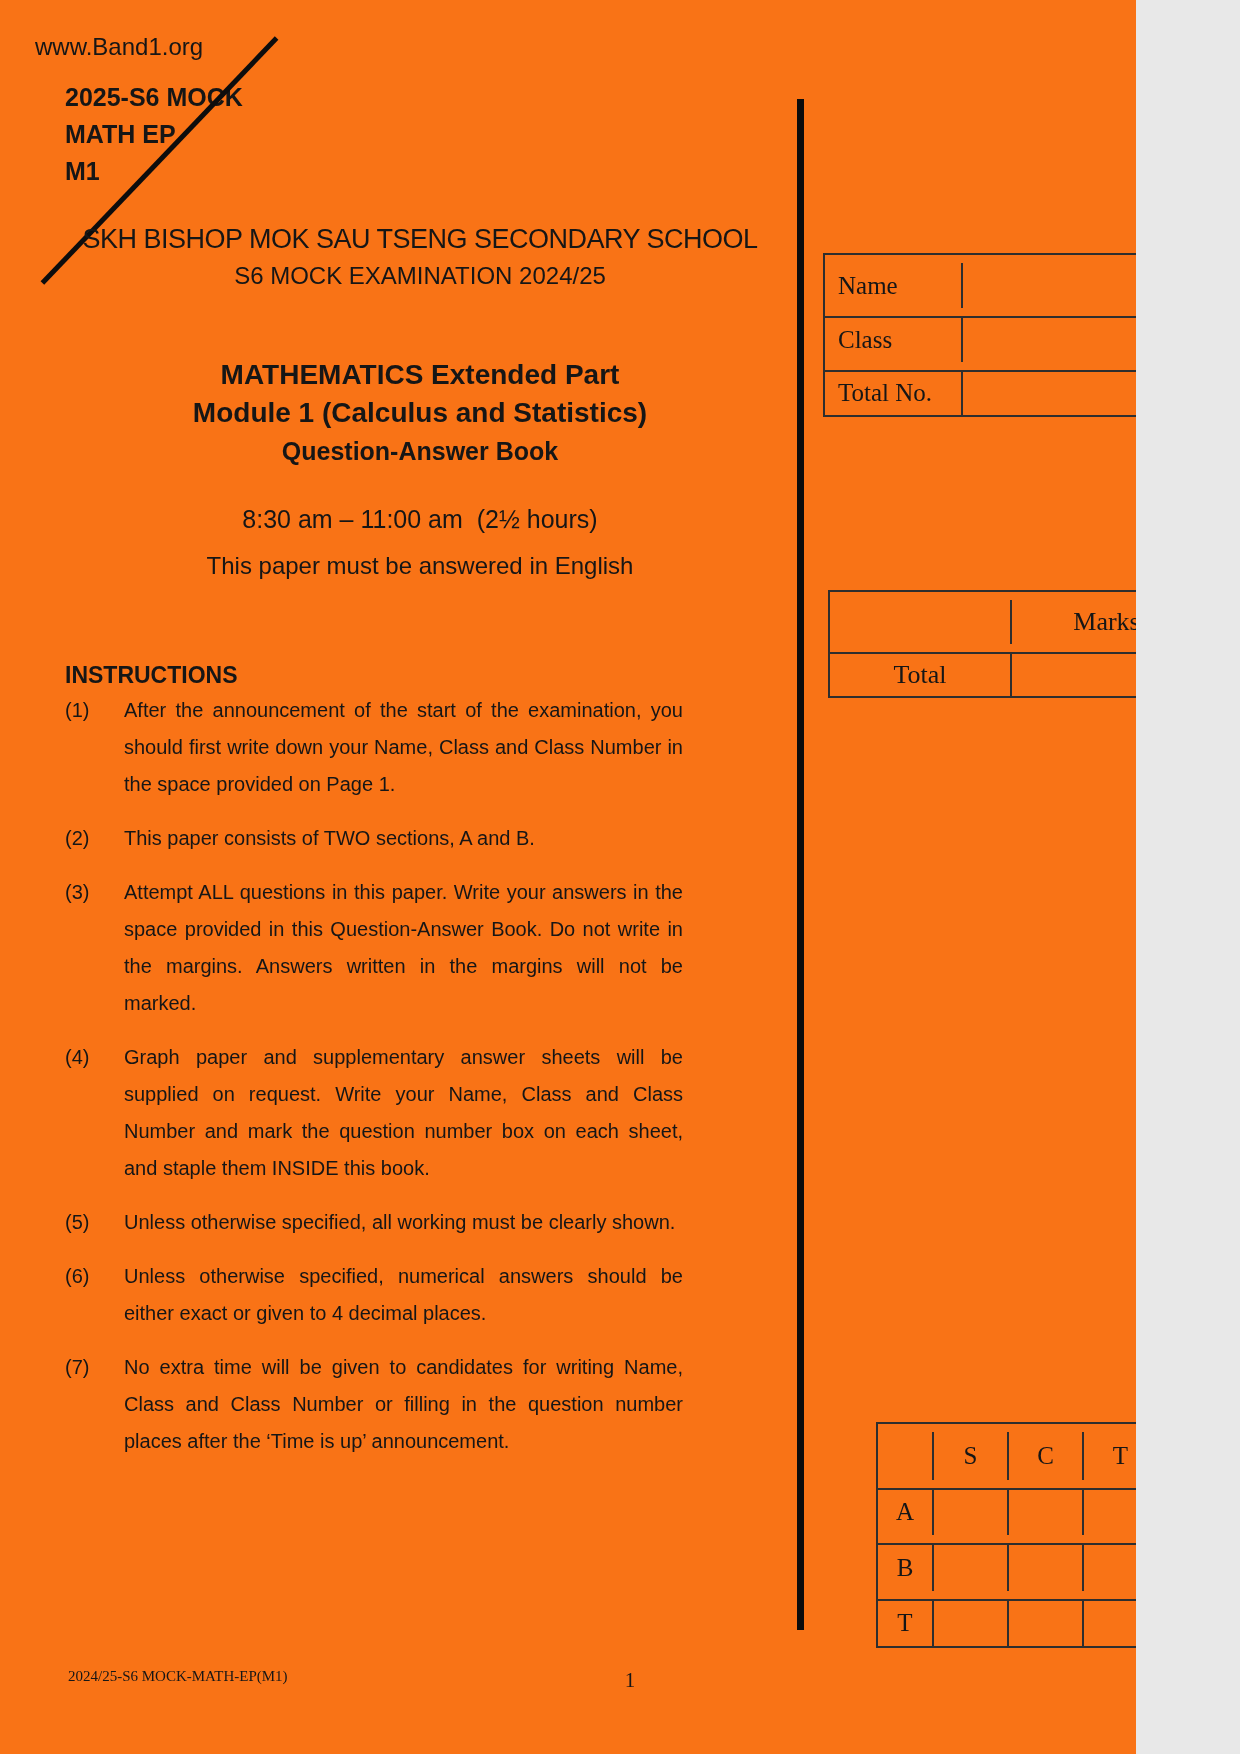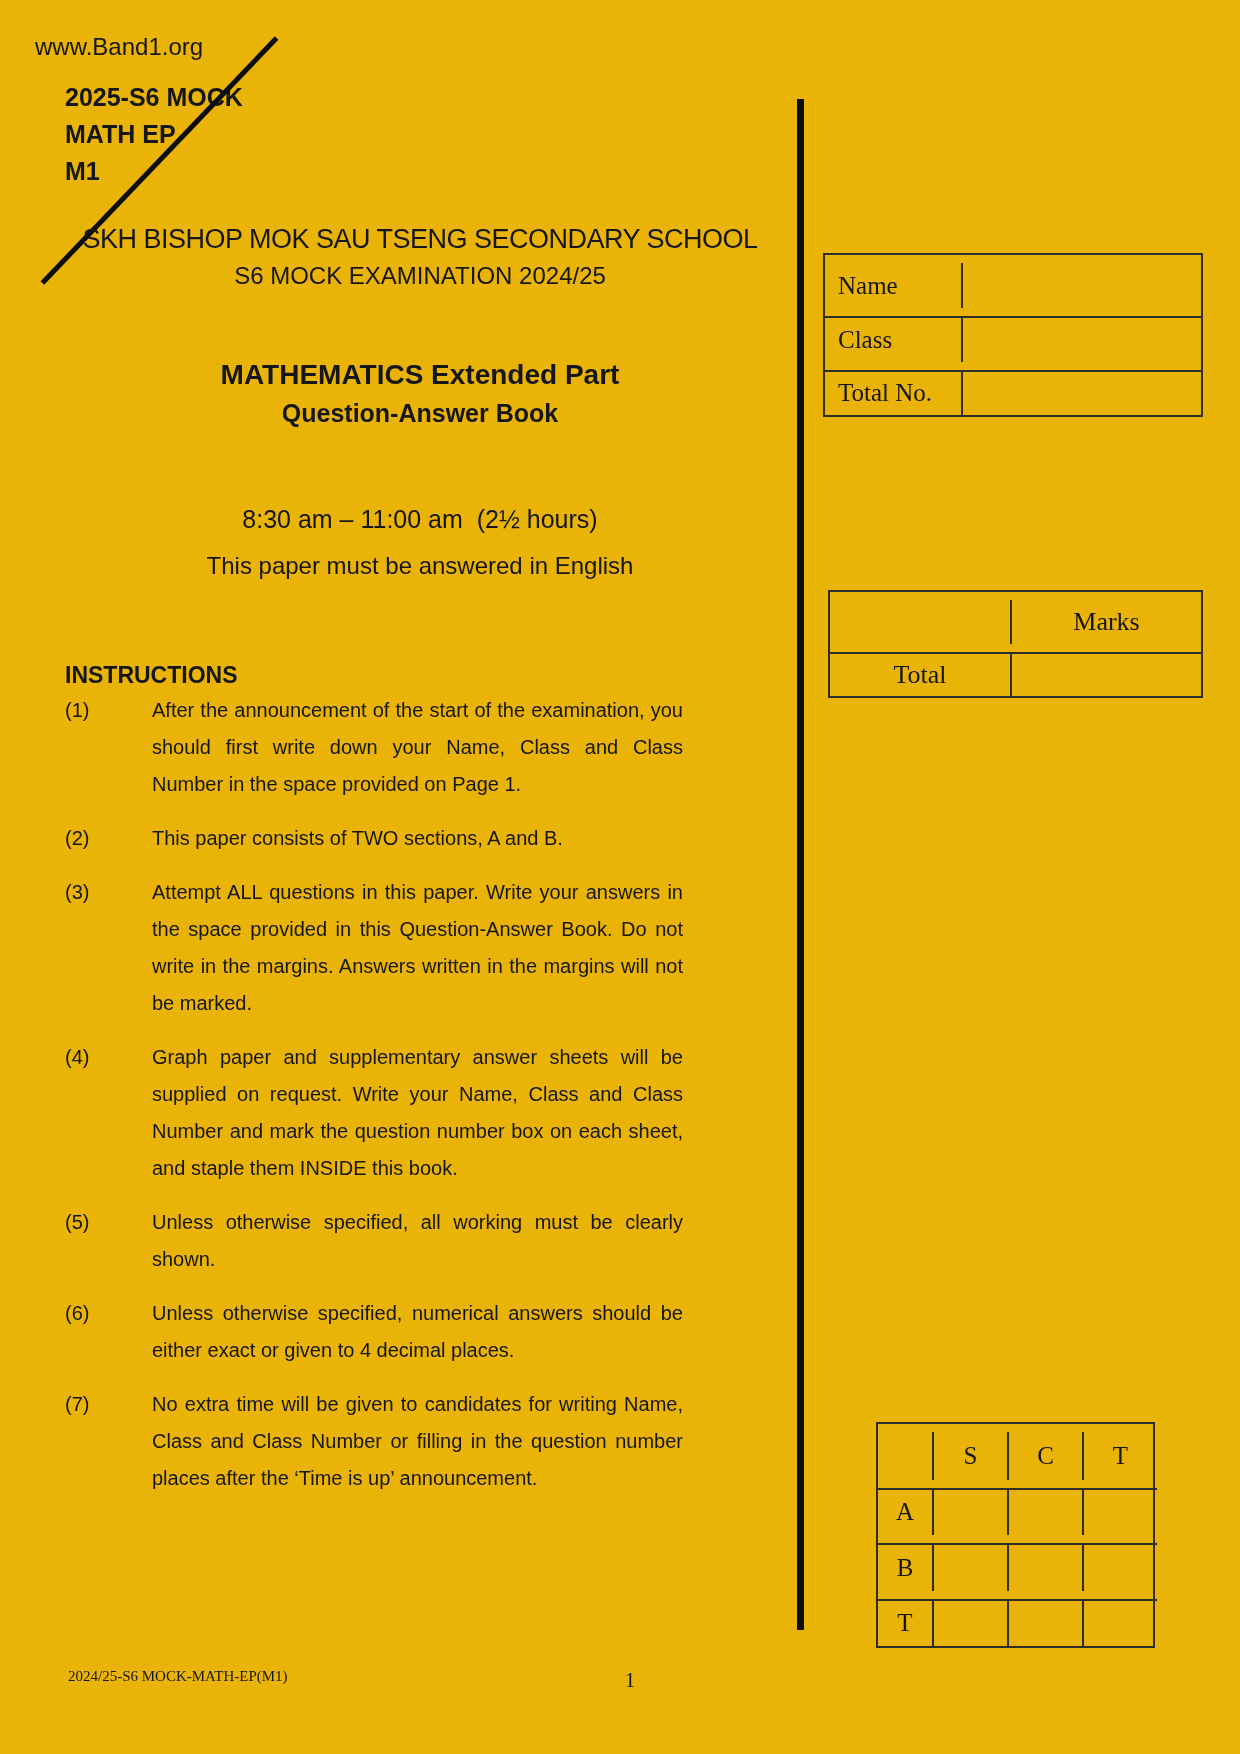--- a/index.html
+++ b/index.html
@@ -1,19 +1,19 @@
 <!DOCTYPE html>
 <html><head>
 <meta charset="utf-8">
 <style>
   html,body{margin:0;padding:0;background:#e8e8e8;}
   .page{
     position:relative;
-    width:1240px;height:1754px;
-    background:#eab308;
+    width:1136px;height:1754px;
+    background:#f97316;
     overflow:hidden;
     font-family:"Liberation Sans",sans-serif;
     color:#161616;
   }
   .abs{position:absolute;}
   
   .watermark{left:35px;top:33px;font-size:24px;}
   .paper-code{left:65px;top:79px;font-size:25px;font-weight:bold;line-height:37px;}
   .strike{
     left:-10px;top:158px;width:339px;height:5px;background:#0d0d0d;
@@ -28,21 +28,21 @@
   .t-mid{font-size:25px;}
   .time{top:505px;font-size:25px;white-space:pre-wrap;}
   .lang{top:552px;font-size:24px;}
   
   .ins-head{left:65px;top:662px;font-size:23px;font-weight:bold;}
   .ins-list{left:65px;top:692px;width:618px;}
   .ins-item{
     display:grid;grid-template-columns:59px 1fr;
     font-size:20px;line-height:37px;margin-bottom:17px;
   }
-  .ins-text{text-align:justify;margin-left:28px;}
+  .ins-text{text-align:justify;}
   
   .vbar{left:797px;top:99px;width:7px;height:1531px;background:#0c0c0c;}
   .gridtbl{display:grid;border:2px solid #2e2e2e;box-sizing:border-box;
            font-family:"Liberation Serif",serif;}
   .cell{display:flex;align-items:center;box-sizing:border-box;margin-top:8px;}
   .cell.lbl{padding-left:13px;}
   .cell.ctr{justify-content:center;}
   
   .cand{left:823px;top:253px;width:380px;height:164px;
         grid-template-columns:136px 1fr;grid-template-rows:1fr 1fr 1fr;
@@ -79,20 +79,21 @@
     <div>M1</div>
   </div>
 
   <div class="abs strike"></div>
 
   <div class="abs cline school">SKH BISHOP MOK SAU TSENG SECONDARY SCHOOL</div>
   <div class="abs cline exam">S6 MOCK EXAMINATION 2024/25</div>
 
   <div class="abs cline titles">
     <div class="t-big">MATHEMATICS Extended Part</div>
+    <div class="t-big">Module 1 (Calculus and Statistics)</div>
     <div class="t-mid">Question-Answer Book</div>
   </div>
 
   <div class="abs cline time">8:30 am – 11:00 am  (2½ hours)</div>
   <div class="abs cline lang">This paper must be answered in English</div>
 
   <div class="abs ins-head">INSTRUCTIONS</div>
 
   <div class="abs ins-list">
     <div class="ins-item">

